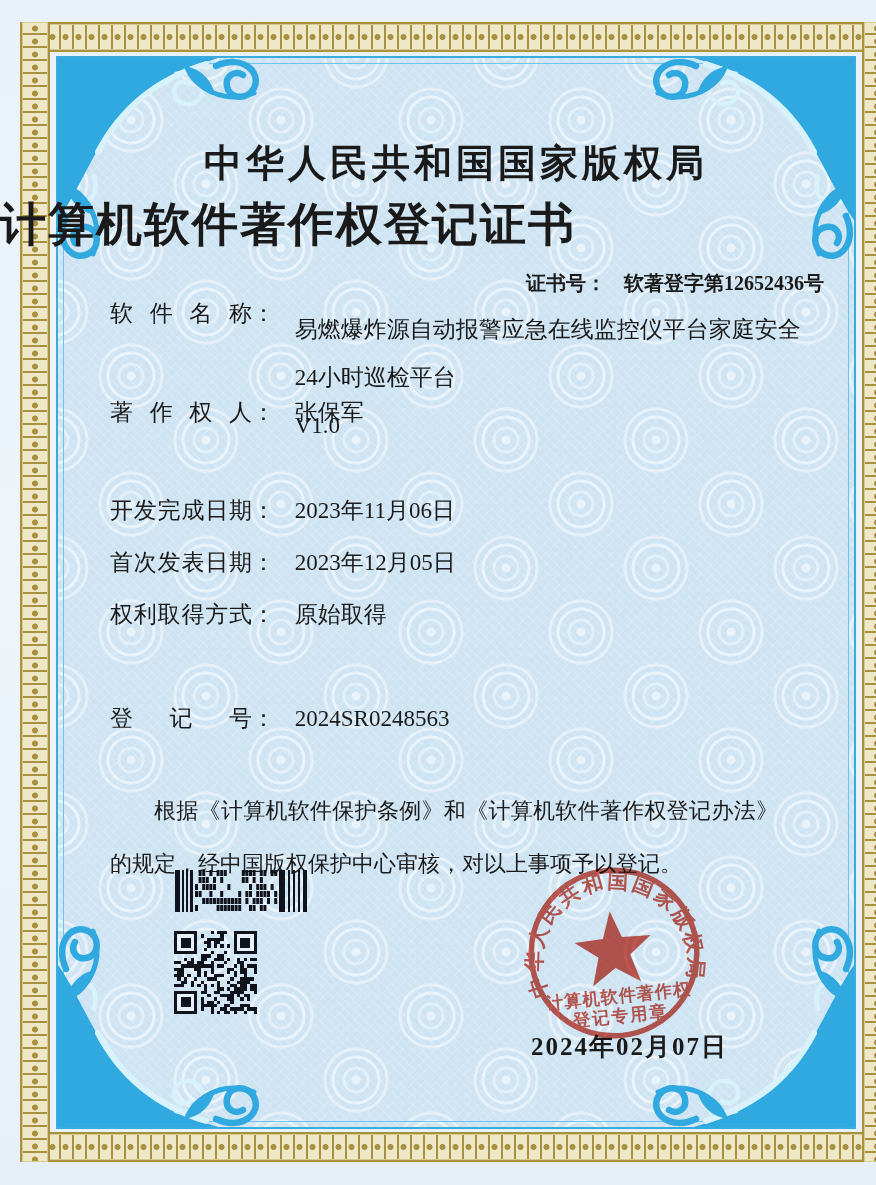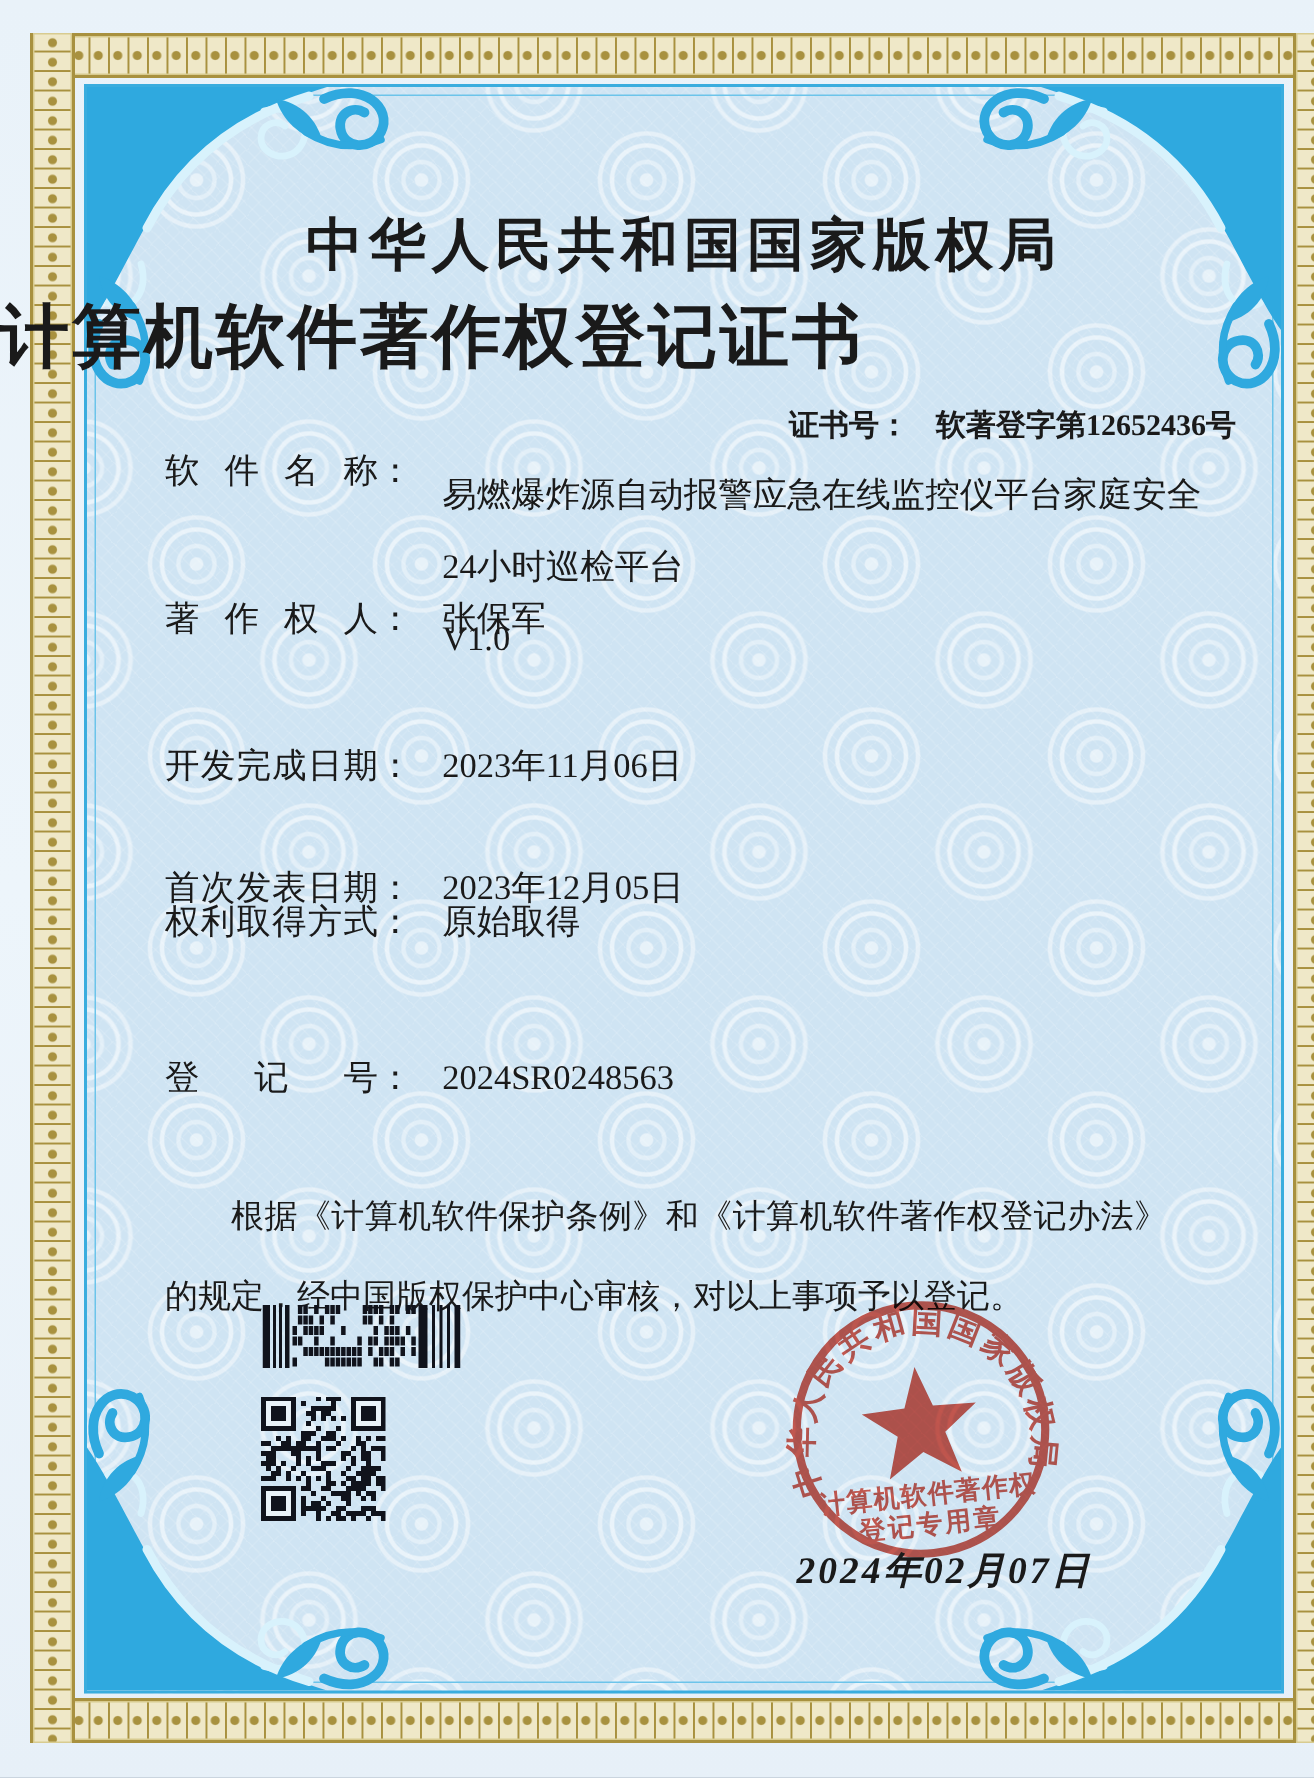--- a/index.html
+++ b/index.html
@@ -93,21 +93,21 @@
   .qrcode rect{fill:#10131c;}
   .qrcode rect.w{fill:#e9f2f8;}
   
   .seal{
     position:absolute;left:523px;top:862px;width:182px;height:182px;
     transform:rotate(-6deg);
     mix-blend-mode:multiply;opacity:.9;
   }
   .issue-date{
     position:absolute;left:531px;top:1030px;
-    font-size:25px;font-weight:700;letter-spacing:2px;font-style:italic;
+    font-size:25px;font-weight:700;letter-spacing:2px;
   }
 </style>
 </head>
 <body>
 
 <div class="page">
 
   <div class="gold-band gold-top"></div>
   <div class="gold-band gold-bottom"></div>
   <div class="gold-band vert gold-left"></div>
@@ -166,21 +166,21 @@
   <div class="frow" style="top:397px">
     <span class="flabel">著作权人</span><span class="fcolon">：</span>
     <span class="fvalue">张保军</span>
   </div>
 
   <div class="frow" style="top:495px">
     <span class="flabel">开发完成日期</span><span class="fcolon">：</span>
     <span class="fvalue">2023年11月06日</span>
   </div>
 
-  <div class="frow" style="top:576px">
+  <div class="frow" style="top:547px">
     <span class="flabel">首次发表日期</span><span class="fcolon">：</span>
     <span class="fvalue">2023年12月05日</span>
   </div>
 
   <div class="frow" style="top:599px">
     <span class="flabel">权利取得方式</span><span class="fcolon">：</span>
     <span class="fvalue">原始取得</span>
   </div>
 
 

